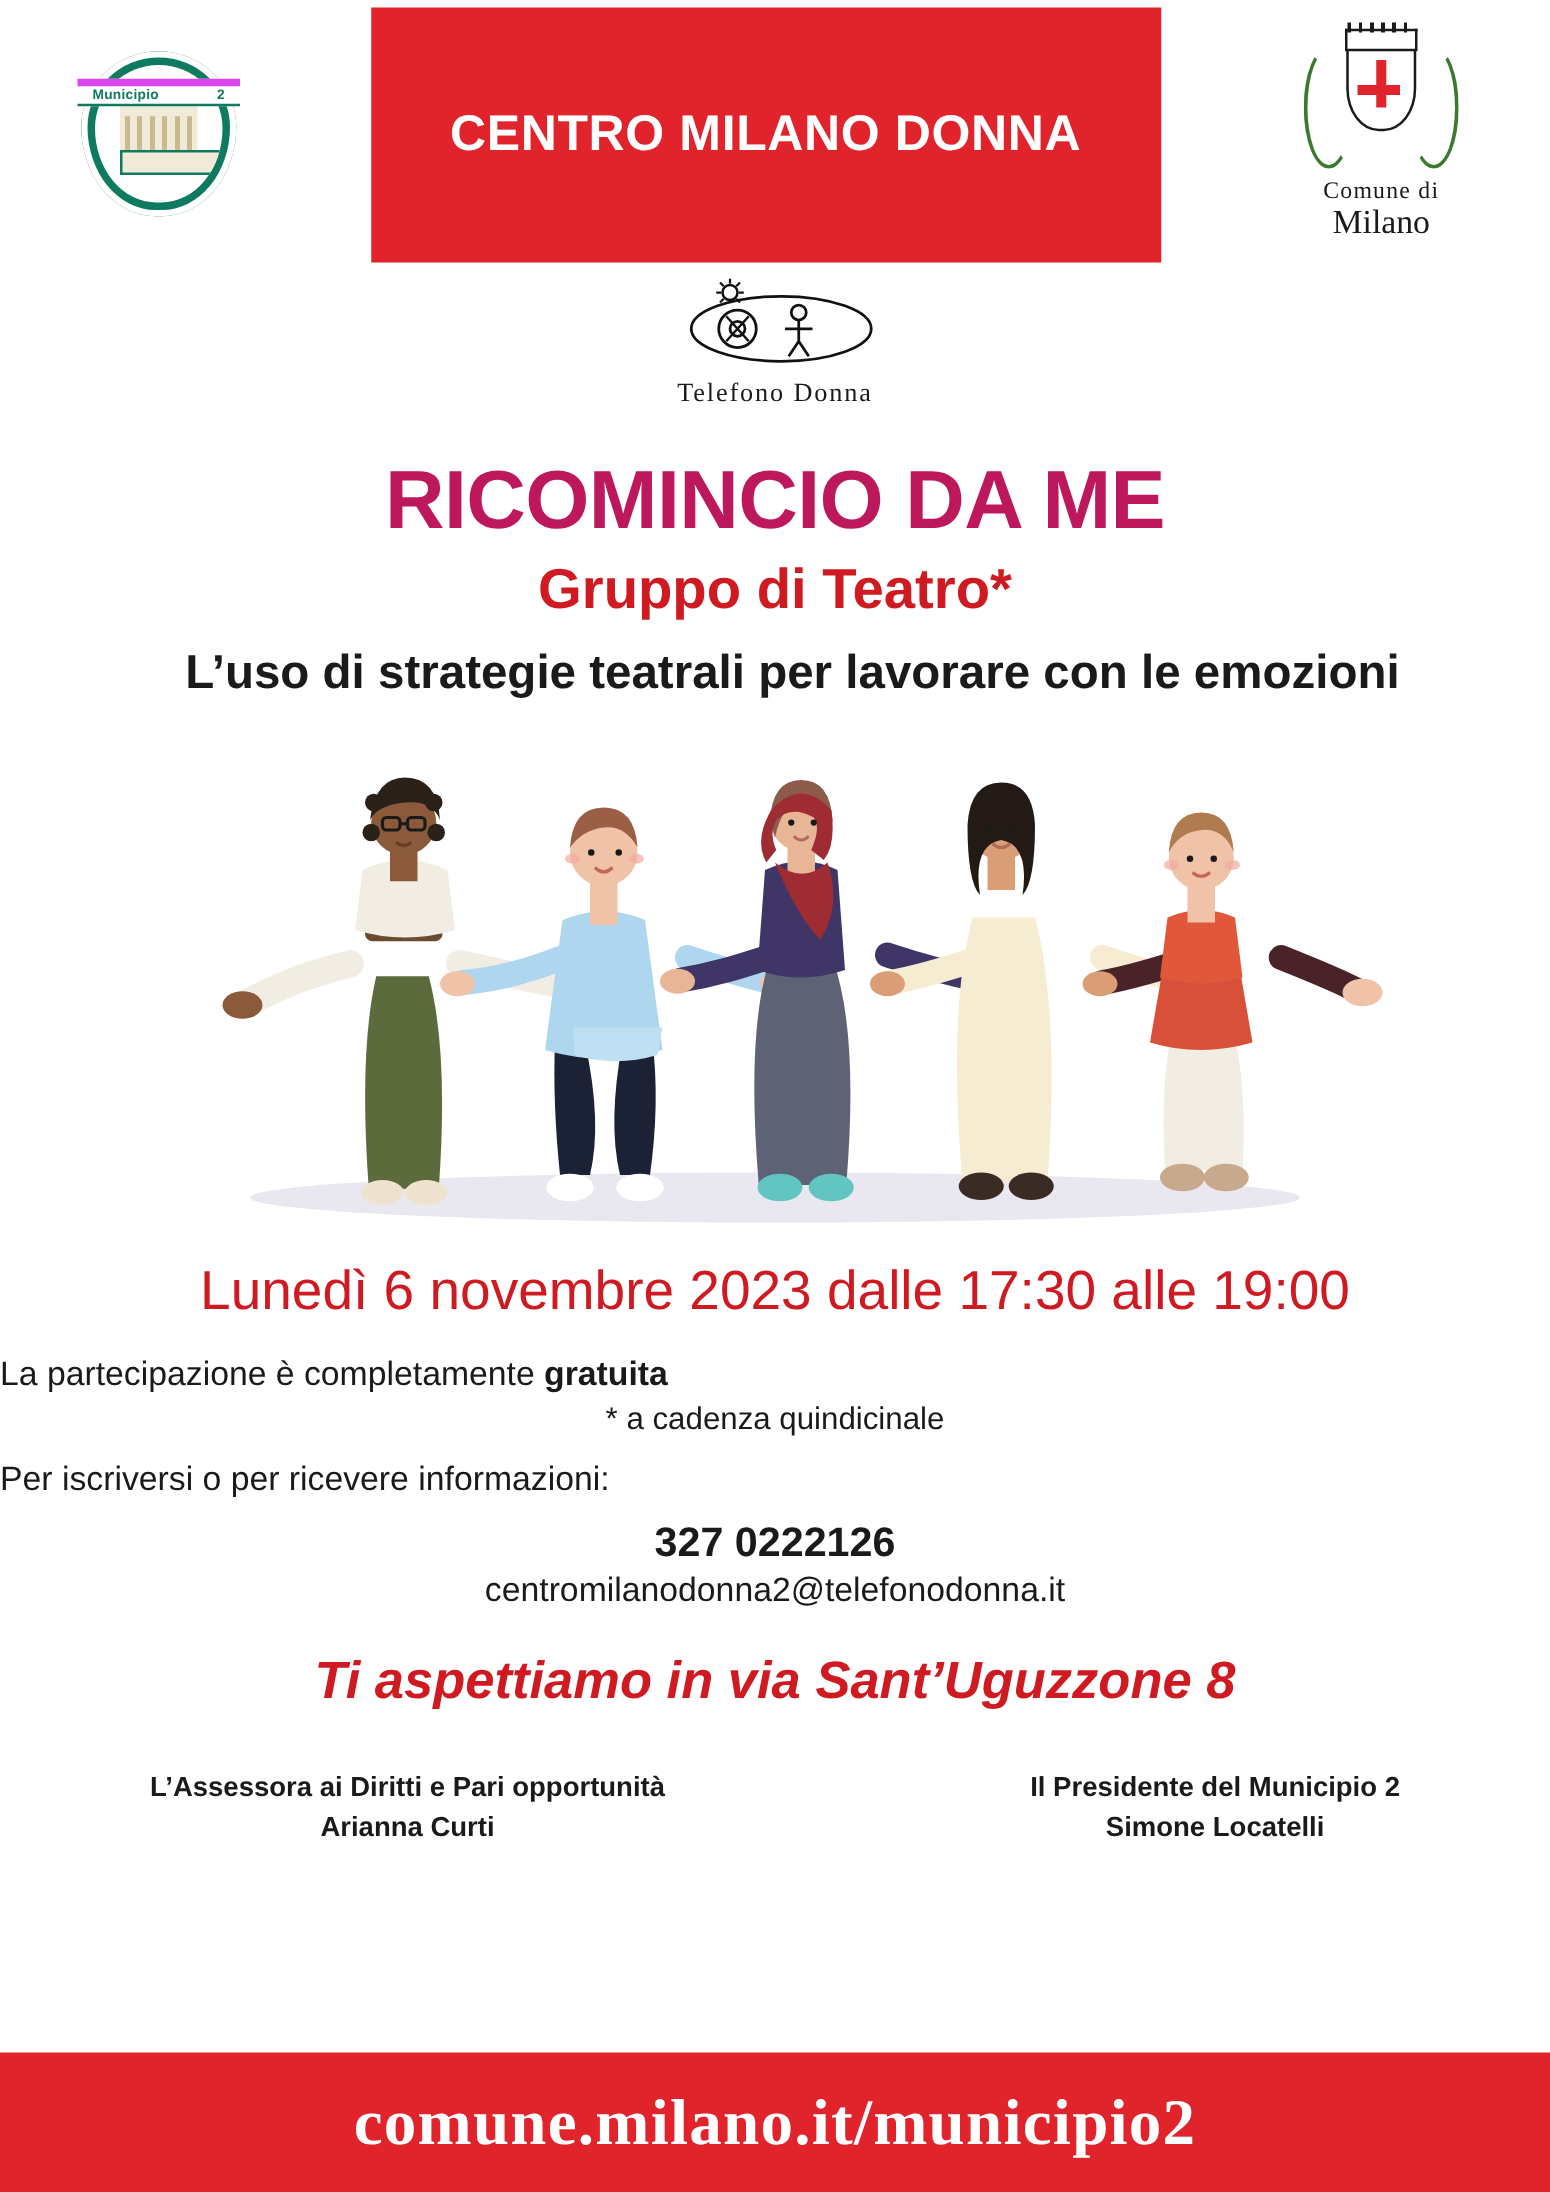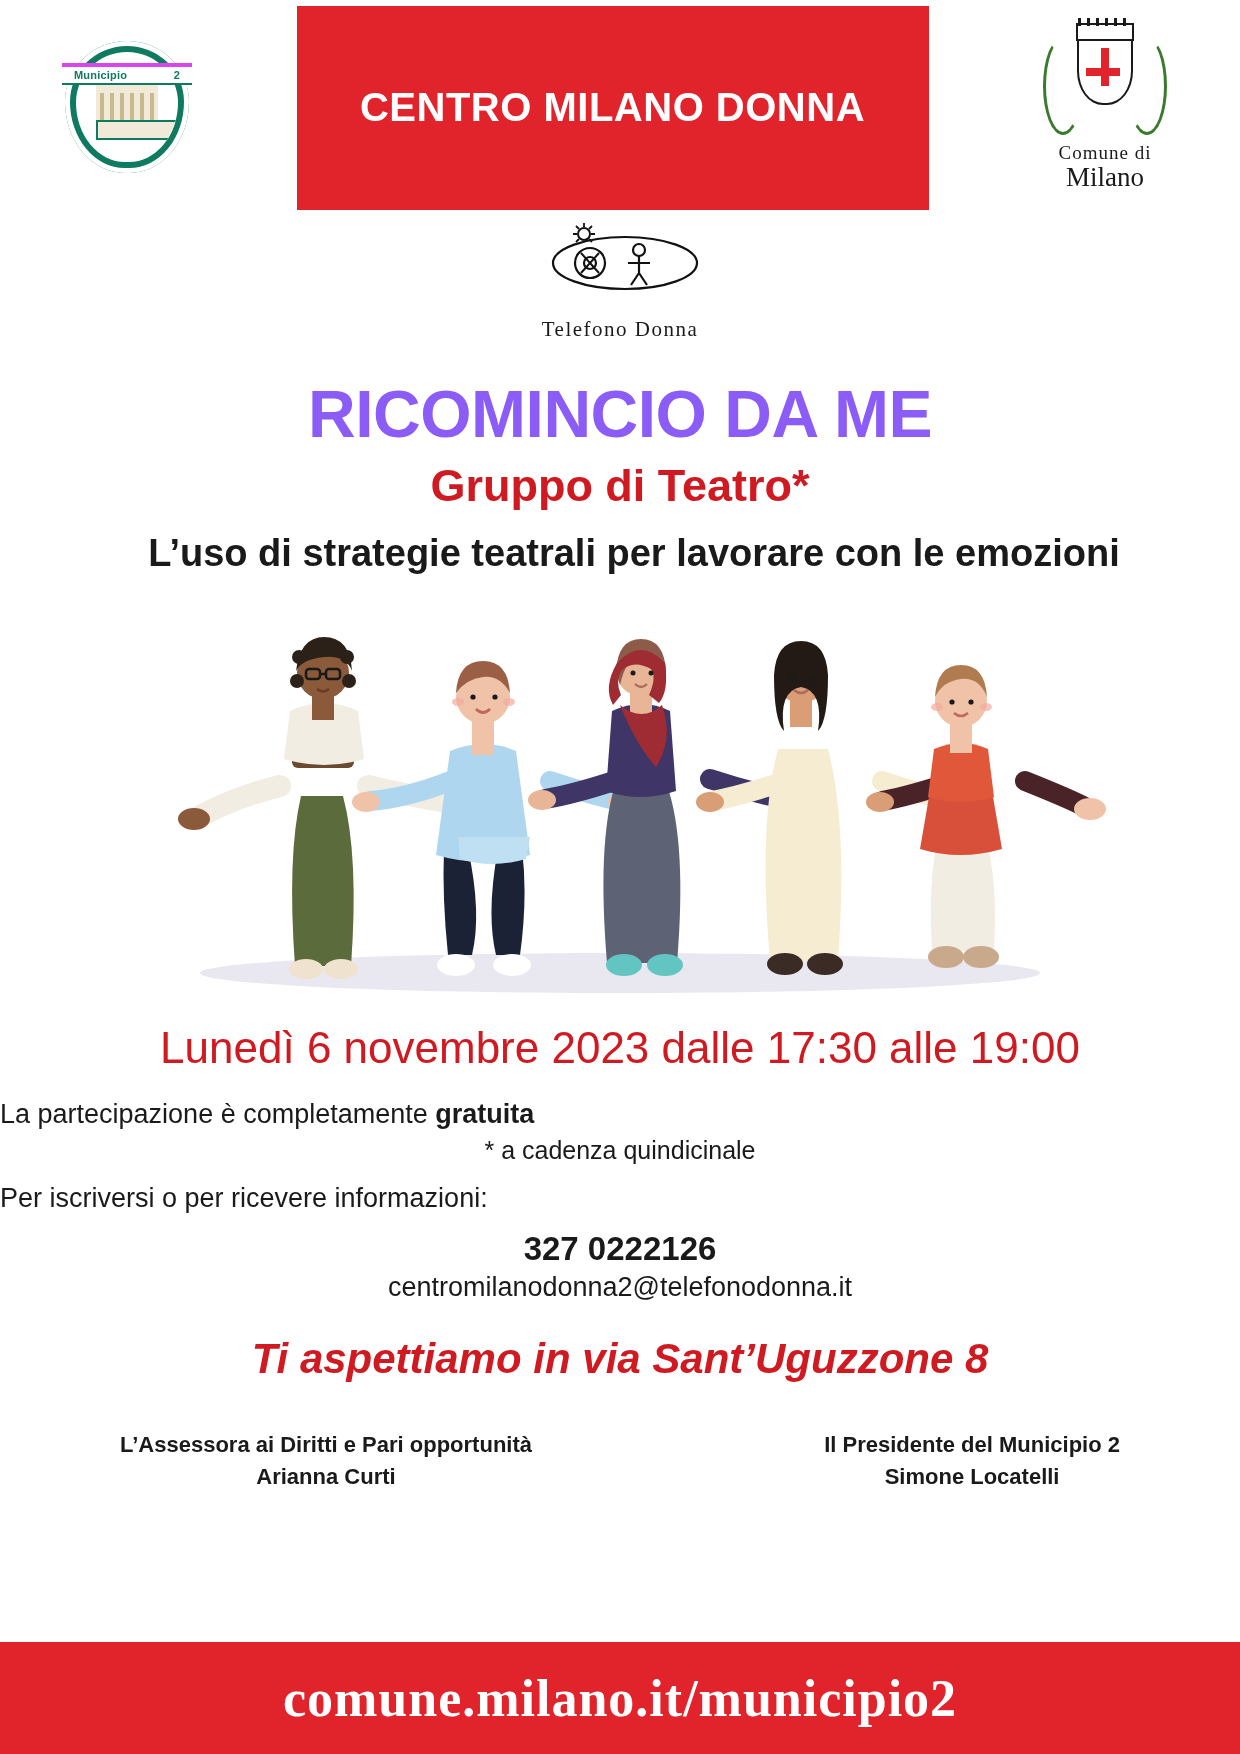--- a/index.html
+++ b/index.html
@@ -60,21 +60,21 @@
     content: "";
     position: absolute;
     left: 4px; top: 10px; right: 4px; bottom: 0;
     background: repeating-linear-gradient(to right, #c9b98f 0 4px, transparent 4px 10px);
   }
   .municipio-logo .banner {
     position: absolute;
     left: 2px; top: 30px;
     width: 130px; height: 22px;
     background: #ffffff;
-    border-top: 4px solid #d946ef;
+    border-top: 6px solid #d946ef;
     border-bottom: 2px solid #0e7a5f;
     display: flex;
     align-items: center;
     justify-content: space-between;
     padding: 0 12px;
     box-sizing: border-box;
     font-size: 11px;
     font-weight: bold;
     color: #0e7a5f;
     letter-spacing: .2px;
@@ -178,27 +178,27 @@
   }
   .telefono .mark {
     width: 200px;
     height: 74px;
     margin: 0 auto;
   }
   .telefono .label {
     font-family: "Liberation Serif", serif;
     font-size: 21px;
     letter-spacing: 1.5px;
-    margin-top: 18px;
+    margin-top: 2px;
   }
 
   
   .main-title {
     text-align: center;
-    color: #8b5cf6;
+    color: #be185d;
     font-size: 66px;
     font-weight: bold;
     letter-spacing: -0.5px;
     margin-top: 34px;
   }
   .sub-title {
     text-align: center;
     color: #cf1a22;
     font-size: 45px;
     font-weight: bold;

